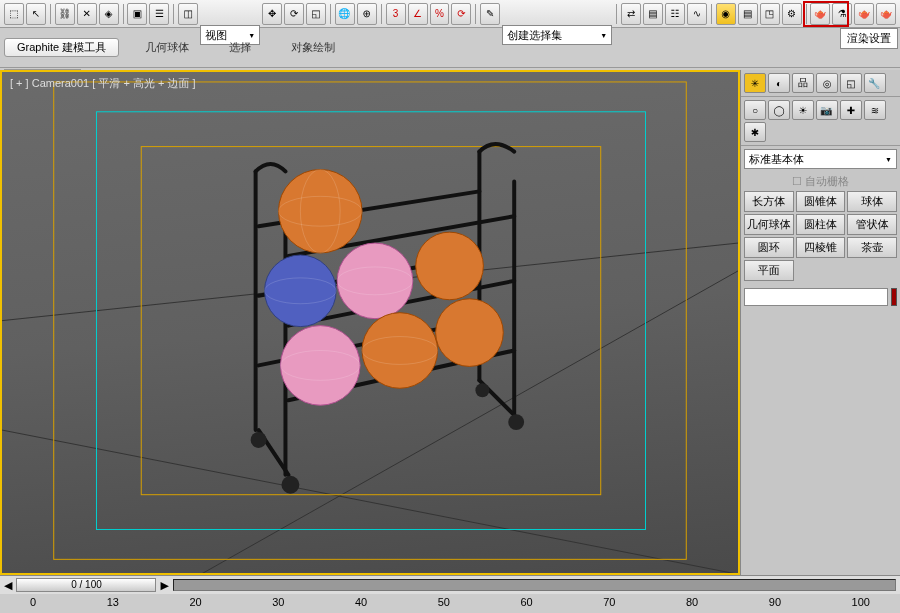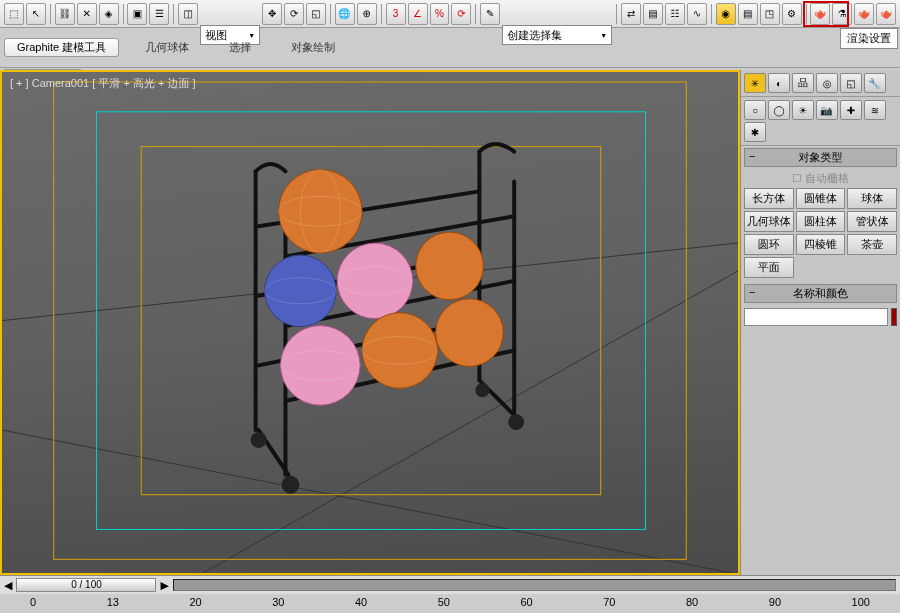--- a/index.html
+++ b/index.html
@@ -182,35 +182,36 @@
     </div>
     <div class="panel-icon-row">
       <div class="panel-icon">○</div>
       <div class="panel-icon">◯</div>
       <div class="panel-icon">☀</div>
       <div class="panel-icon">📷</div>
       <div class="panel-icon">✚</div>
       <div class="panel-icon">≋</div>
       <div class="panel-icon">✱</div>
     </div>
-    <div class="rollup-hdr">对象类型</div>
+    <div class="panel-dropdown">
+        <span>标准基本体</span>
+      </div>
     <div class="check-row">☐ <span>自动栅格</span></div>
     <div class="button-grid">
       <div class="prim-btn">长方体</div>
       <div class="prim-btn">圆锥体</div>
       <div class="prim-btn">球体</div>
       <div class="prim-btn">几何球体</div>
       <div class="prim-btn">圆柱体</div>
       <div class="prim-btn">管状体</div>
       <div class="prim-btn">圆环</div>
       <div class="prim-btn">四棱锥</div>
       <div class="prim-btn">茶壶</div>
       <div class="prim-btn">平面</div>
     </div>
-    <div class="rollup-hdr">名称和颜色</div>
     <div class="name-row">
       <input class="name-input" style="">
       <div class="color-swatch"></div>
     </div>
   </div>
 </div>
 
 <div class="timeline">
   <div class="time-slider-row">
     <span>◀</span>

